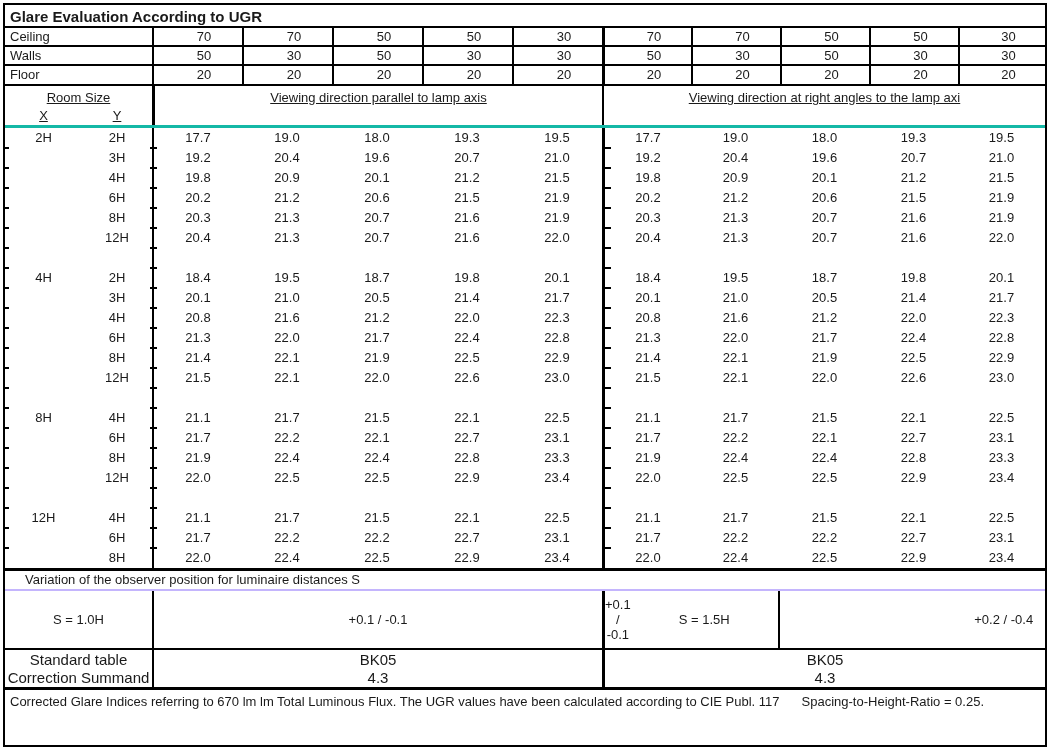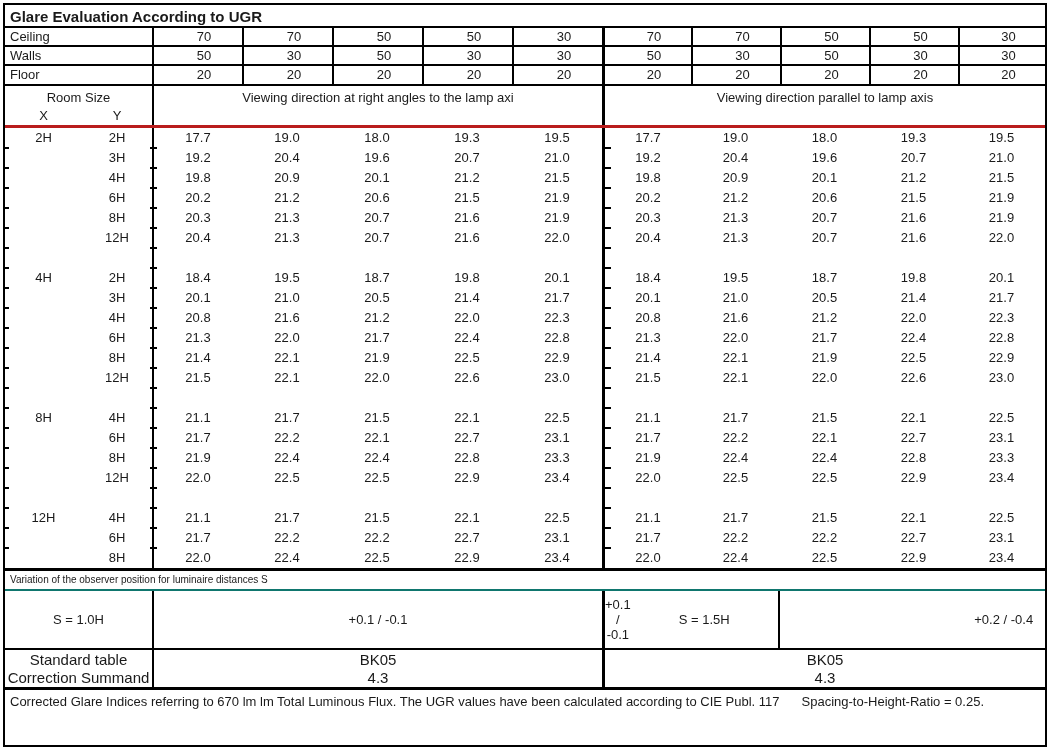--- a/index.html
+++ b/index.html
@@ -17,21 +17,21 @@
     font-weight:bold;font-size:15px;line-height:18px;}
   
   .surface-row{display:grid;grid-template-columns:147px repeat(5,90px) 89px 89px 89px 89px 1fr;
     height:17px;line-height:17px;border-bottom:2px solid #000;font-size:13px;}
   [data-name="surface-rows-section"] .surface-row:last-child{height:18px;line-height:18px;}
   .sr-label{padding-left:5px;}
   .sr-val{text-align:center;border-left:2px solid #000;padding-left:12px;}
   .sr-val.half{border-left:3px solid #000;}
   
   .head-row{display:grid;grid-template-columns:147px 450px 1fr;height:39px;
-    border-bottom:3px solid #b91c1c;font-size:13px;}
+    border-bottom:3px solid #14b8a6;font-size:13px;text-decoration:underline;}
   .hr-label{padding-top:3px;}
   .hr-label .rs{text-align:center;height:19px;line-height:17px;}
   .xy{display:flex;height:17px;line-height:16px;}
   .xy .xcell{width:77px;text-align:center;}
   .xy .ycell{width:70px;text-align:center;}
   .hr-cell{border-left:2px solid #000;text-align:center;padding-top:4px;}
   .hr-cell.c3{border-left:3px solid #000;}
   
   .data-area{height:440px;border-bottom:3px solid #000;}
   .data-row{display:grid;grid-template-columns:77px 70px repeat(5,90px) 89px 89px 89px 89px 1fr;
@@ -39,22 +39,22 @@
   .dc{text-align:center;}
   .dc.first{border-left:2px solid #000;}
   .dc.half{border-left:3px solid #000;position:relative;}
   
   .data-row::before{content:"";position:absolute;left:0;bottom:-1px;width:4px;height:2px;background:#000;}
   .data-row::after{content:"";position:absolute;left:145px;bottom:-1px;width:7px;height:2px;background:#000;}
   .data-row .half::after{content:"";position:absolute;left:-3px;bottom:-1px;width:9px;height:2px;background:#000;}
   .data-row:last-child::before,.data-row:last-child::after,
   .data-row:last-child .half::after{display:none;}
   
-  .variation-row{height:18px;line-height:18px;border-bottom:2px solid #0f766e;
-    padding-left:5px;font-size:10px;}
+  .variation-row{height:18px;line-height:18px;border-bottom:2px solid #c4b5fd;
+    padding-left:20px;font-size:13px;}
   
   .s-block{height:57px;border-bottom:2px solid #000;display:flex;flex-direction:row;font-size:13px;}
   .summary-block{height:37px;border-bottom:3px solid #000;display:flex;flex-direction:column;font-size:15px;}
   .s-row{flex:1;display:grid;grid-template-columns:147px 450px 1fr;}
   .s-label{text-align:center;display:flex;align-items:center;justify-content:center;}
   .s-val{text-align:center;border-left:2px solid #000;display:flex;align-items:center;justify-content:center;}
   .s-val.half{border-left:3px solid #000;}
   
   .footer{padding:4px 6px 0 5px;font-size:13px;line-height:16px;}
   .footer .gap-span{margin-left:22px;}
@@ -109,22 +109,22 @@
     </div>
 
   <div class="head-row" data-name="table-header-row">
     <div class="hr-label" data-name="room-size-header-cell">
       <div class="rs" data-name="room-size-heading">Room Size</div>
       <div class="xy" data-name="xy-subheader">
         <span class="xcell" data-name="x-axis-label">X</span>
         <span class="ycell" data-name="y-axis-label">Y</span>
       </div>
     </div>
+    <div class="hr-cell c3" data-name="right-viewing-heading">Viewing direction parallel to lamp axis</div>
     <div class="hr-cell c2" data-name="left-viewing-heading">Viewing direction at right angles to the lamp axi</div>
-    <div class="hr-cell c3" data-name="right-viewing-heading">Viewing direction parallel to lamp axis</div>
   </div>
 
   <div class="data-area" data-name="ugr-values-section">
       <div class="data-row" data-name="ugr-table-row">
         <div class="dc xcol" data-name="room-x-cell">2H</div>
         <div class="dc ycol" data-name="room-y-cell">2H</div>
         <div class="dc vcol first" data-name="ugr-value-cell">17.7</div>
         <div class="dc vcol" data-name="ugr-value-cell">19.0</div>
         <div class="dc vcol" data-name="ugr-value-cell">18.0</div>
         <div class="dc vcol" data-name="ugr-value-cell">19.3</div>

